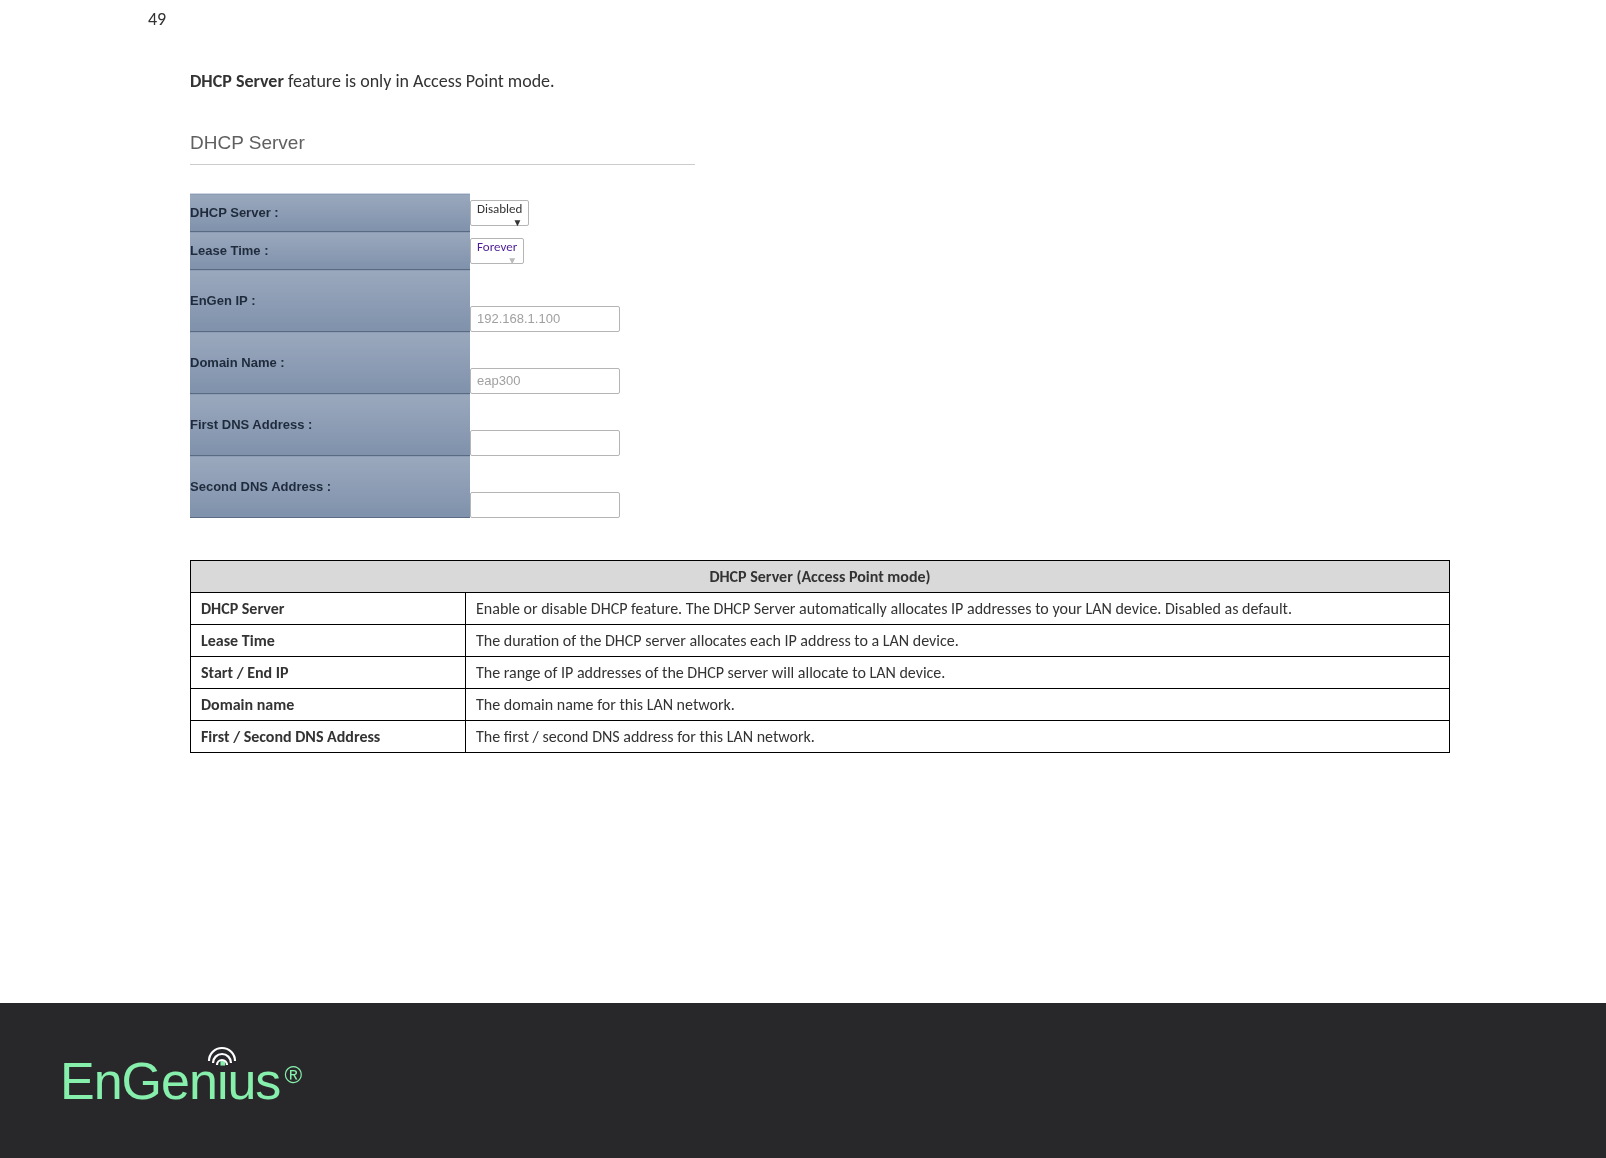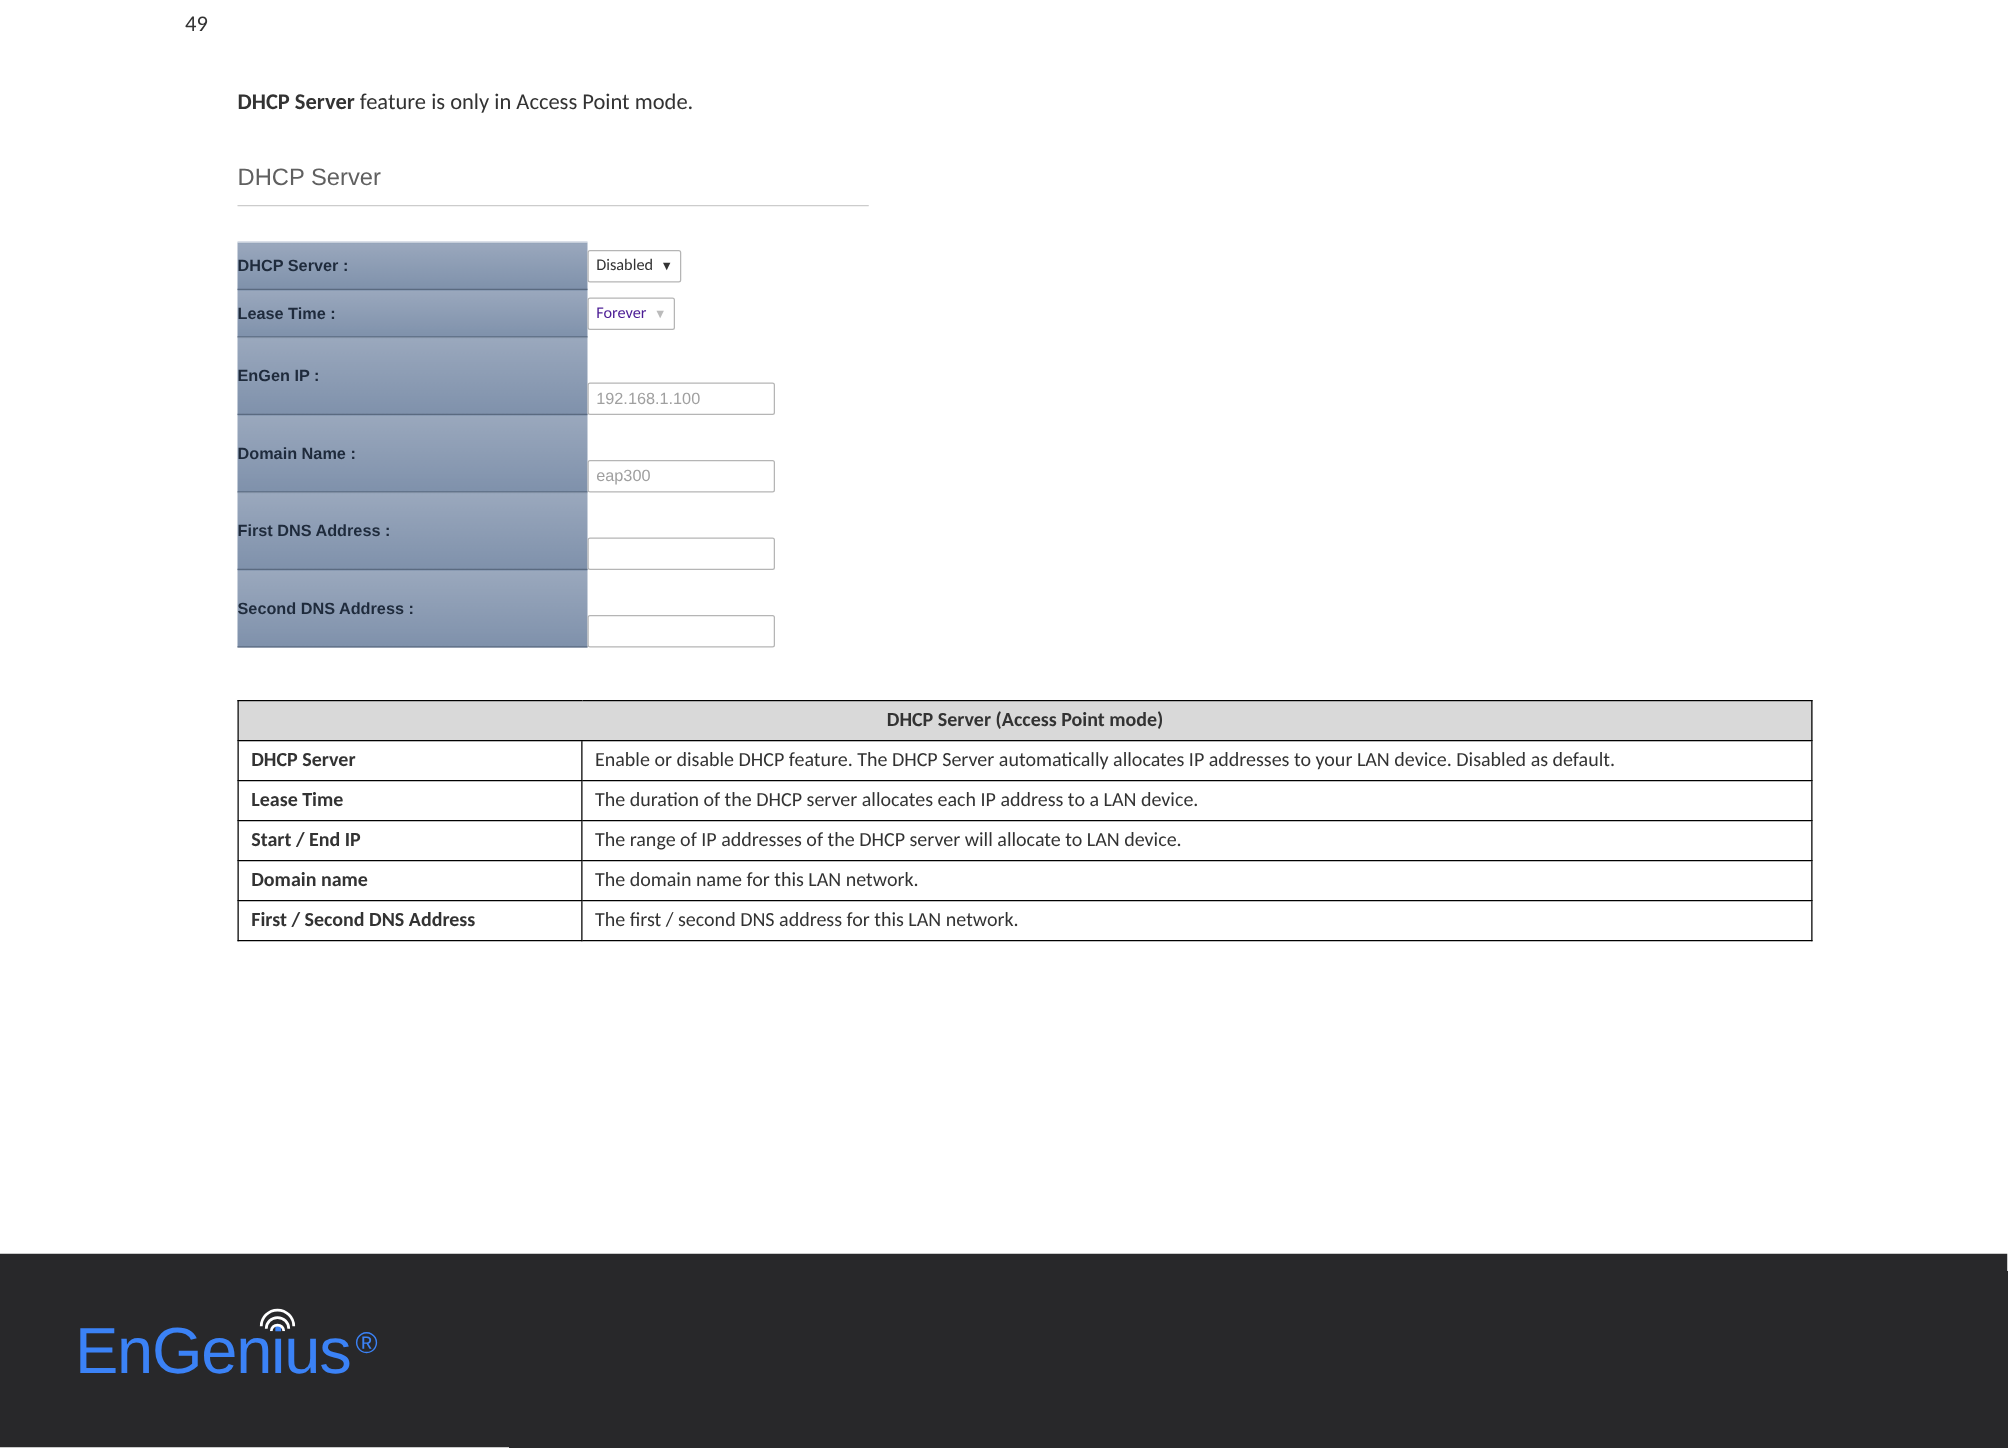--- a/index.html
+++ b/index.html
@@ -113,21 +113,21 @@
       width: 100%;
       height: 155px;
       background: #28282a;
       display: flex;
       align-items: center;
       padding-left: 60px;
     }
     .logo {
       display: flex;
       align-items: flex-end;
-      color: #3b82f6;
+      color: #86efac;
       font-family: "Trebuchet MS", Arial, sans-serif;
     }
     .logo-text {
       font-size: 52px;
       font-weight: 500;
       letter-spacing: -1px;
     }
     .logo-i-wrap { position: relative; display: inline-block; }
     .wifi-arc {
       position: absolute;
@@ -136,26 +136,27 @@
       transform: translateX(-50%);
     }
     .reg-mark {
       font-size: 24px;
       margin-left: 4px;
       position: relative;
       top: -22px;
     }
     .select-wrap {
       display: inline-flex;
-      align-items: center;
+      align-items: flex-end;
       border: 1px solid #b5b5b5;
       border-radius: 2px;
       height: 26px;
       padding: 0 6px;
       background: #fff;
+      flex-direction: column;
     }
     .select-wrap span:first-child { font-size: 13px; }
   </style>
 </head>
 <body>
 
 <div class="page-number">49</div>
 
 <div class="content">
 

